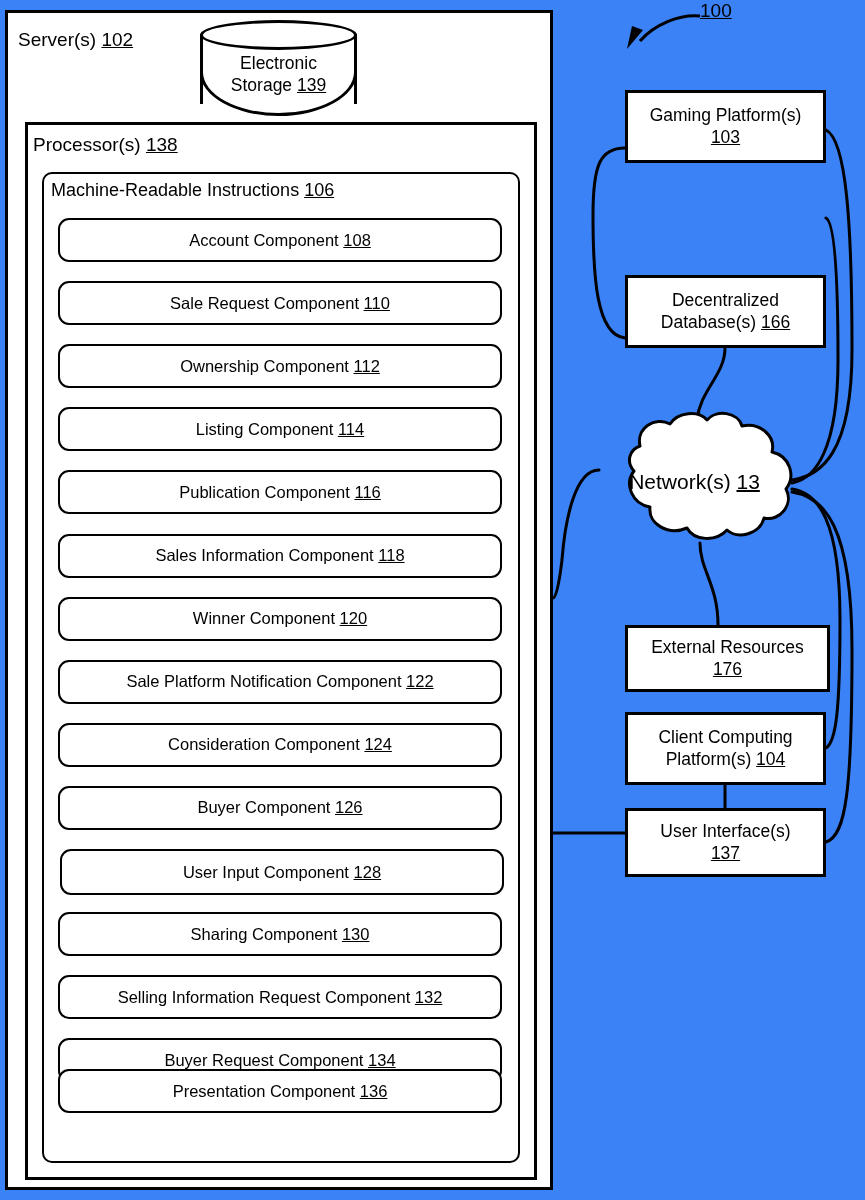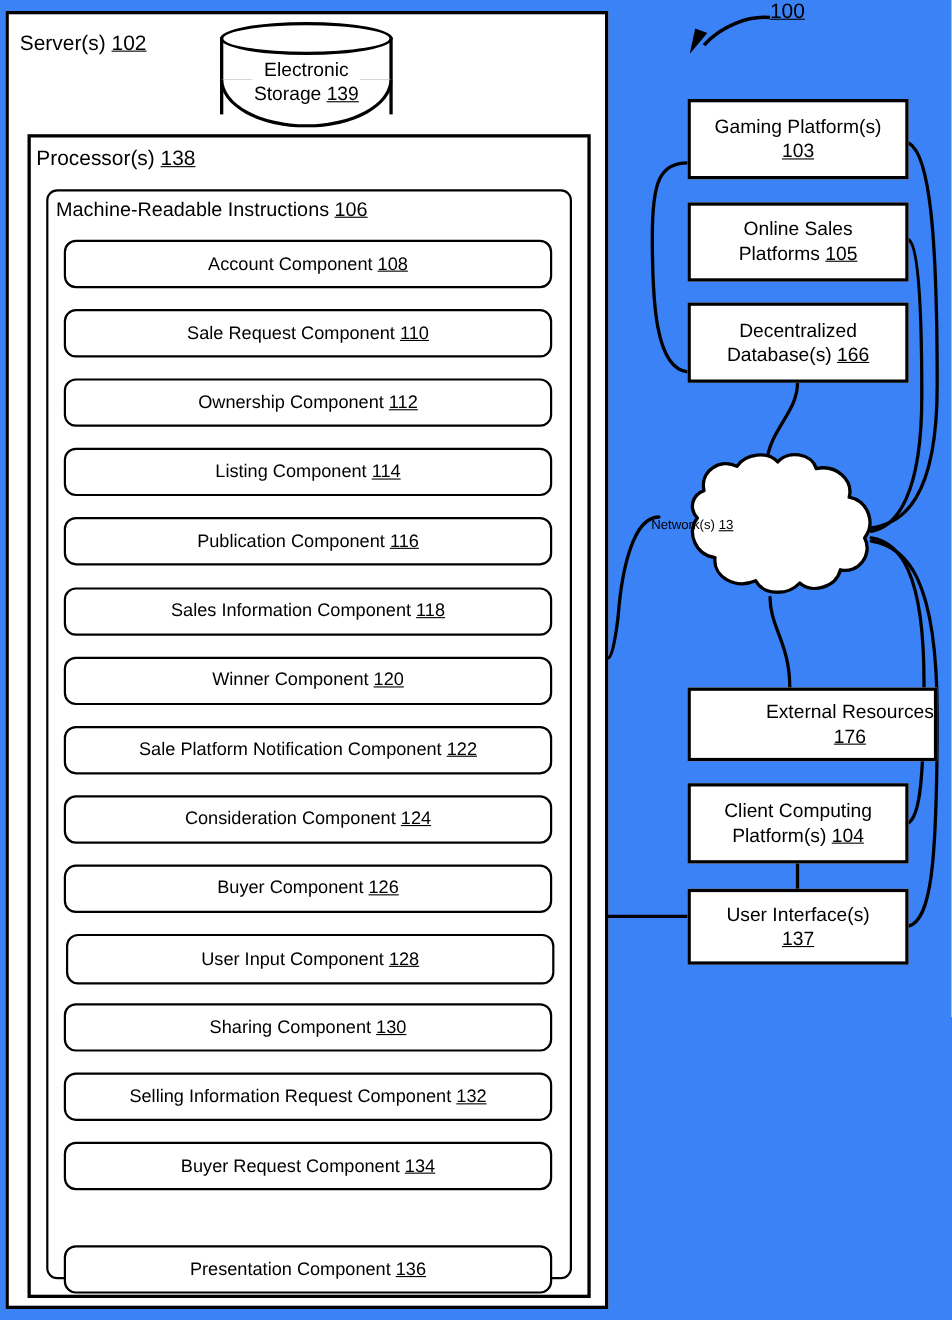--- a/index.html
+++ b/index.html
@@ -83,26 +83,26 @@
   }
   #storage .cyl-text{
     position:absolute;left:0;top:32px;width:100%;
     text-align:center;font-size:17.5px;line-height:1.28;z-index:5;
   }
 
   
   #gaming-platform{left:625px;top:90px;width:201px;height:73px;}
   #online-sales{left:625px;top:184px;width:201px;height:72px;}
   #decentralized-db{left:625px;top:275px;width:201px;height:73px;}
-  #external-resources{left:625px;top:625px;width:227px;height:67px;justify-content:flex-end;}
+  #external-resources{left:625px;top:625px;width:205px;height:67px;}
   #client-computing{left:625px;top:712px;width:201px;height:73px;}
   #user-interface{left:625px;top:808px;width:201px;height:69px;}
   #cloud-text{
     position:absolute;left:592px;top:470px;width:205px;
-    font-size:12px;z-index:6;
+    text-align:center;font-size:21px;z-index:6;
   }
 
   
   #wires{position:absolute;left:0;top:0;width:865px;height:1200px;z-index:2;}
 
   
   #ref100{
     position:absolute;left:700px;top:0px;font-size:19px;z-index:5;
   }
 </style>
@@ -227,41 +227,32 @@
       </div>
       <div class="pill" style="left: 58px; top: 912.1px; width: 444px; height: 44px;">
         <div><span>Sharing Component </span><u class="num">130</u></div>
       </div>
       <div class="pill" style="left: 58px; top: 975.2px; width: 444px; height: 44px;">
         <div><span>Selling Information Request Component </span><u class="num">132</u></div>
       </div>
       <div class="pill" style="left: 58px; top: 1038.3px; width: 444px; height: 44px;">
         <div><span>Buyer Request Component </span><u class="num">134</u></div>
       </div>
-      <div class="pill" style="left: 58px; top: 1132px; width: 444px; height: 44px;">
+      <div class="pill" style="left: 58px; top: 1069px; width: 444px; height: 44px;">
         <div><span>Presentation Component </span><u class="num">136</u></div>
       </div>
     </div>
 
   <div id="gaming-platform" class="rbox">
     <div>
       <div>Gaming Platform(s)</div>
       <div><u class="num">103</u></div>
     </div>
   </div>
 
-  <div id="online-sales" class="rbox">
-    <div>
-      <div>Online Sales</div>
-      <div>
-        <span>Platforms </span>
-        <u class="num">105</u>
-      </div>
-    </div>
-  </div>
 
   <div id="decentralized-db" class="rbox">
     <div>
       <div>Decentralized</div>
       <div>
         <span>Database(s) </span>
         <u class="num">166</u>
       </div>
     </div>
   </div>

